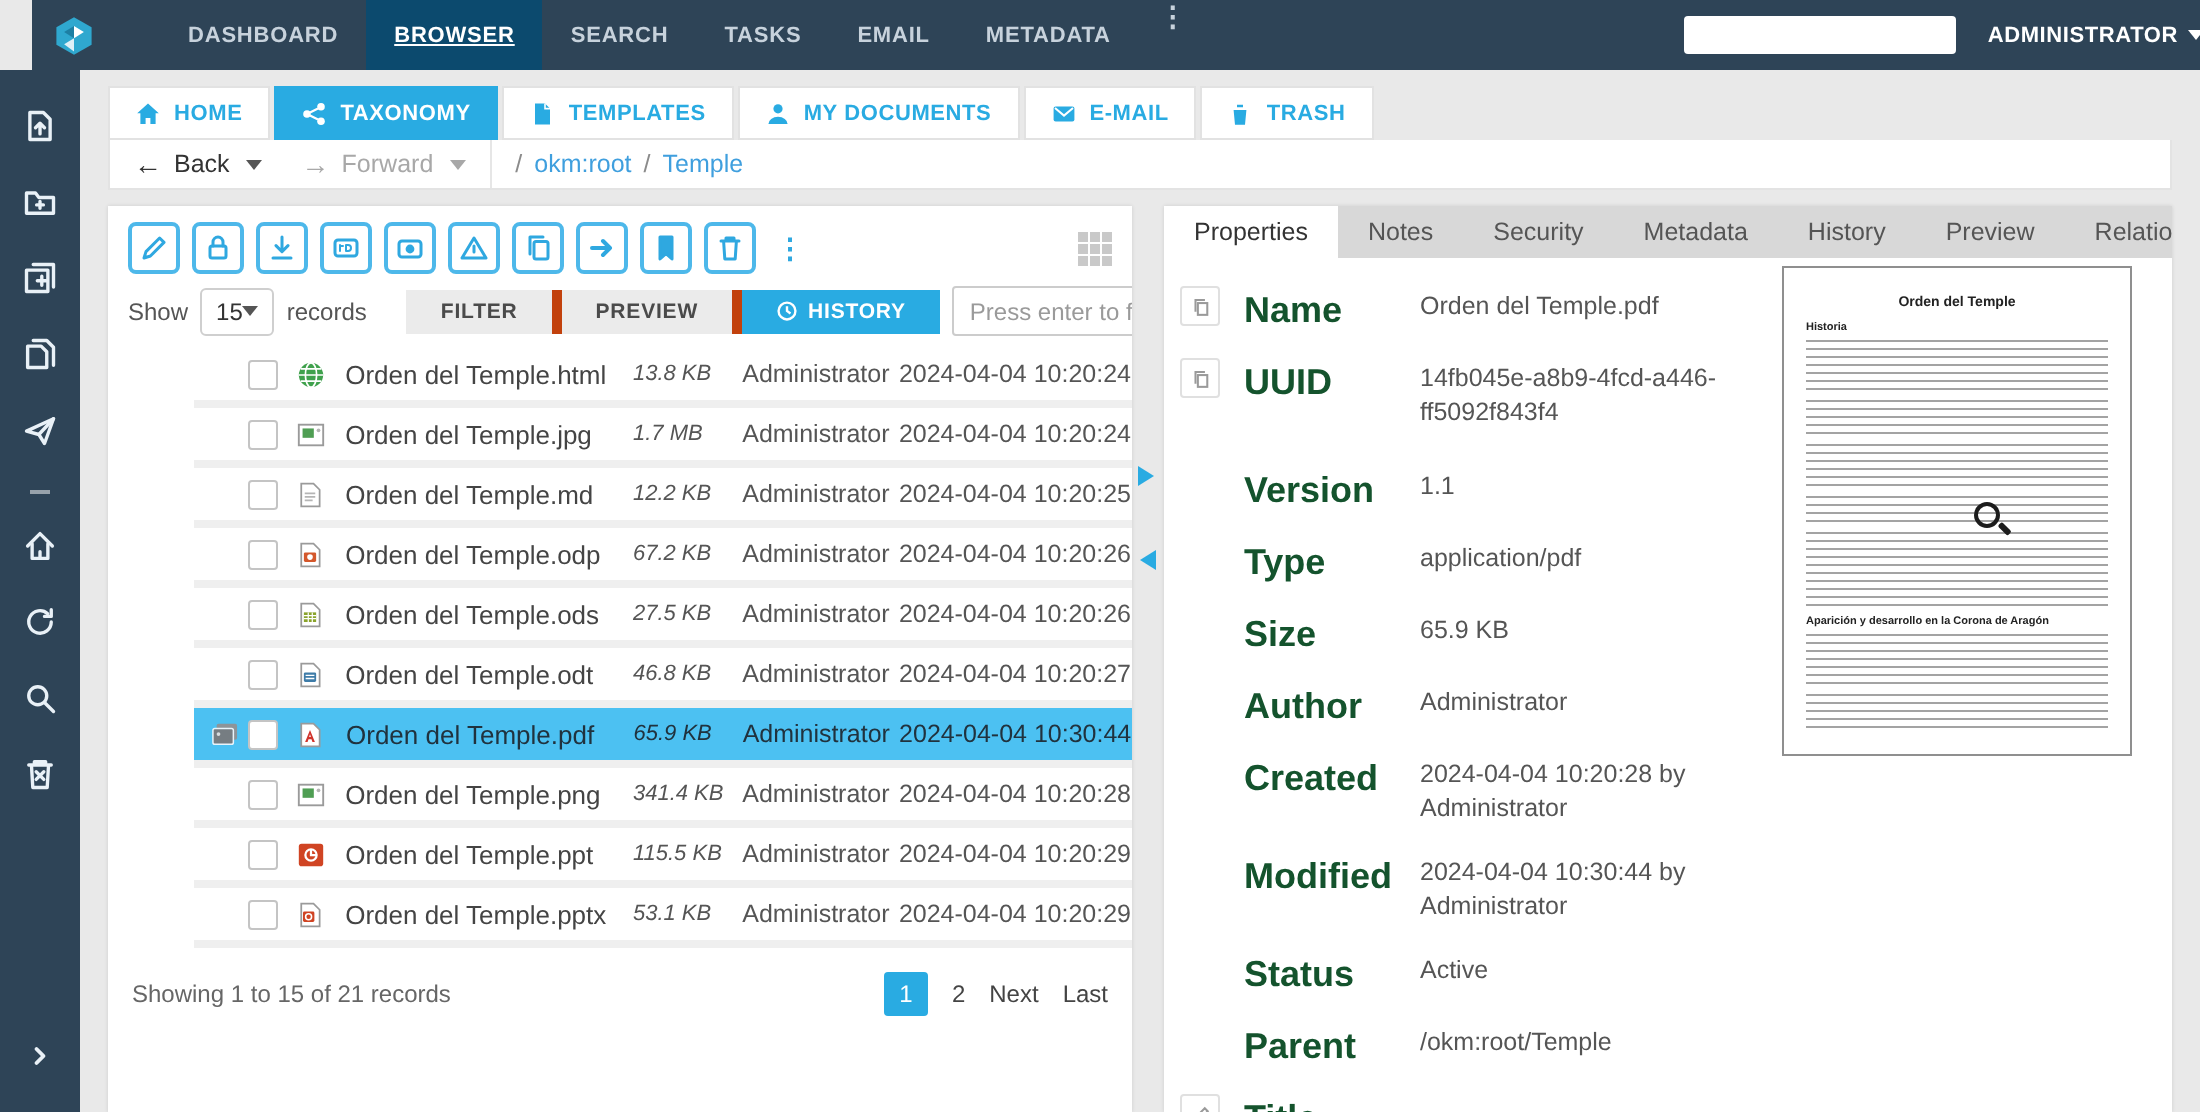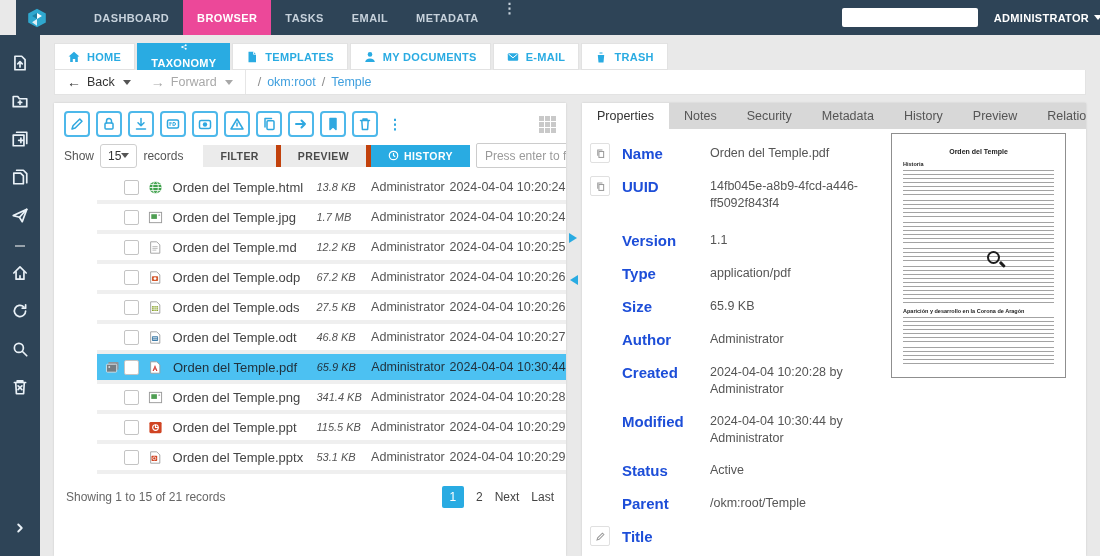--- a/index.html
+++ b/index.html
@@ -3,41 +3,41 @@
 <meta charset="utf-8">
 <style>
   * { margin:0; padding:0; box-sizing:border-box; }
   html,body { width:1100px; height:556px; overflow:hidden; font-family:"Liberation Sans",sans-serif; background:#e9e9e9; }
 
   
   .topbar { position:absolute; left:16px; top:0; width:1100px; height:35px; background:#2e4457; display:flex; align-items:center; z-index:5; }
   .logo { width:42px; height:35px; display:flex; align-items:center; justify-content:center; }
   .topnav { display:flex; height:35px; margin-left:22px; }
   .topnav .nitem { display:flex; align-items:center; padding:0 14px; font-size:11px; font-weight:bold; letter-spacing:.4px; color:#c7d2dc; cursor:pointer; }
-  .topnav .nitem.active { background:#ec4899; color:#fff; }
+  .topnav .nitem.active { background:#0c4a6e; color:#fff;text-decoration:underline; }
   .top-dots { color:#c7d2dc; font-size:14px; font-weight:bold; padding:0 10px; cursor:pointer; }
   .top-right { margin-left:auto; display:flex; align-items:center; gap:16px; padding-right:14px; }
   .top-search { width:136px; height:19px; border:none; border-radius:2px; background:#fff; padding:0 6px; font-size:11px; outline:none; }
   .user-menu { color:#fff; font-size:11px; font-weight:bold; letter-spacing:.3px; display:flex; align-items:center; gap:5px; cursor:pointer; }
   .caret-down { width:0; height:0; border-left:4px solid transparent; border-right:4px solid transparent; border-top:5px solid #fff; }
 
   
   .leftrail { position:absolute; left:0; top:35px; width:40px; height:521px; background:#2e4457; display:flex; flex-direction:column; align-items:center; padding-top:18px; z-index:4; }
   .leftrail .ric { width:20px; height:20px; margin-bottom:18px; cursor:pointer; display:flex; align-items:center; justify-content:center; }
   .leftrail svg { stroke:#e9f1f7; fill:none; stroke-width:1.5; stroke-linecap:round; stroke-linejoin:round; }
   .rail-divider { width:10px; height:2px; background:rgba(255,255,255,.5); margin:2px 0 16px; }
   .rail-chevron { margin-top:auto; margin-bottom:28px; cursor:pointer; }
 
   
   .content { position:absolute; left:40px; top:35px; width:1060px; height:521px; background:#e9e9e9; }
 
   .desktop-tabs { display:flex; gap:2px; margin:8px 14px 0; height:27px; }
   .dtab { display:flex; align-items:center; gap:7px; padding:0 13px; background:#fff; border:1px solid #e2e2e2; color:#29abe2; font-size:11px; font-weight:bold; letter-spacing:.3px; cursor:pointer; }
   .dtab svg { fill:#29abe2; }
-  .dtab.active { background:#29abe2; border-color:#29abe2; color:#fff;flex-direction:column; }
+  .dtab.active { background:#29abe2; border-color:#29abe2; color:#fff; }
   .dtab.active svg { fill:#fff; }
 
   .breadcrumb-bar { margin:0 14px; height:25px; background:#fff; border:1px solid #e3e3e3; border-top:none; display:flex; align-items:center; font-size:12.5px; color:#333; }
   .nav-group { display:flex; align-items:center; gap:6px; padding:0 12px; border-right:1px solid #e6e6e6; height:100%; }
   .bc-btn { display:flex; align-items:center; gap:6px; cursor:pointer; }
   .bc-caret { width:0; height:0; border-left:4px solid transparent; border-right:4px solid transparent; border-top:5px solid #555; margin-left:2px; }
   .bc-btn.disabled, .bc-btn.disabled .arrow-glyph { color:#a8a8a8; }
   .arrow-glyph { font-size:14px; }
   .bc-path { display:flex; gap:6px; padding:0 12px; align-items:center; }
   .bc-sep { color:#8b8b8b; }
@@ -91,21 +91,21 @@
   
   .prop-panel { flex:1; position:relative; overflow:hidden; display:flex; flex-direction:column; }
   .ptabs { height:26px; background:#d8d8d8; display:flex; flex:none; }
   .ptab { padding:0 15px; display:flex; align-items:center; font-size:12.5px; color:#555; cursor:pointer; }
   .ptab.active { background:#fff; color:#333; }
   .pbody { position:relative; flex:1; padding:14px 0 0 8px; }
   .prow { display:flex; margin-bottom:13px; }
   .pact { width:20px; height:20px; margin-right:12px; flex:none; }
   .pact.boxed { border:1px solid #e0e0e0; border-radius:2px; display:flex; align-items:center; justify-content:center; cursor:pointer; }
   .pact svg { stroke:#9a9a9a; fill:none; stroke-width:1.3; }
-  .plabel { width:88px; font-size:15px; font-weight:bold; color:#1d4ed8; flex:none; padding-top:2px; }
+  .plabel { width:88px; font-size:18px; font-weight:bold; color:#14532d; flex:none; padding-top:2px; }
   .pvalue { width:178px; font-size:12.5px; color:#555; line-height:17px; padding-top:2px; word-wrap:break-word; }
 
   .thumb { position:absolute; top:4px; right:20px; width:175px; height:245px; background:#fff; border:1px solid #8f8f8f; padding:14px 11px; cursor:pointer; }
   .th-title { text-align:center; font-size:7px; font-weight:bold; color:#222; margin-bottom:6px; }
   .th-h { font-size:5.5px; font-weight:bold; color:#222; margin:4px 0 3px; }
   .fakep { background:repeating-linear-gradient(#a3a3a3 0 1px, transparent 1px 4px); margin-bottom:4px; }
   .magnifier { position:absolute; left:55%; top:48%; width:13px; height:13px; border:2.5px solid #1c1c1c; border-radius:50%; }
   .magnifier::after { content:""; position:absolute; left:10px; top:10px; width:7px; height:2.5px; background:#1c1c1c; transform:rotate(45deg); border-radius:1px; }
 
   .ficon-svg { display:block; }
@@ -123,20 +123,23 @@
     </svg>
   </div>
   <div class="topnav">
     <div class="nitem">
         <span>DASHBOARD</span>
       </div>
     <div class="nitem active">
         <span>BROWSER</span>
       </div>
     <div class="nitem">
+        <span>SEARCH</span>
+      </div>
+    <div class="nitem">
         <span>TASKS</span>
       </div>
     <div class="nitem">
         <span>EMAIL</span>
       </div>
     <div class="nitem">
         <span>METADATA</span>
       </div>
     <div class="top-dots">⋮</div>
   </div>

